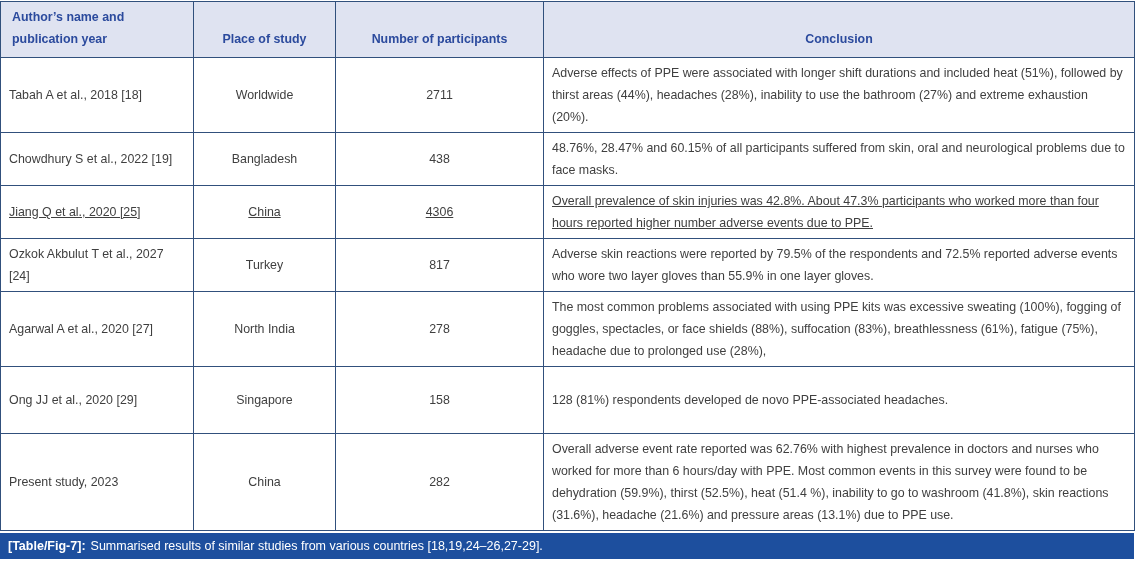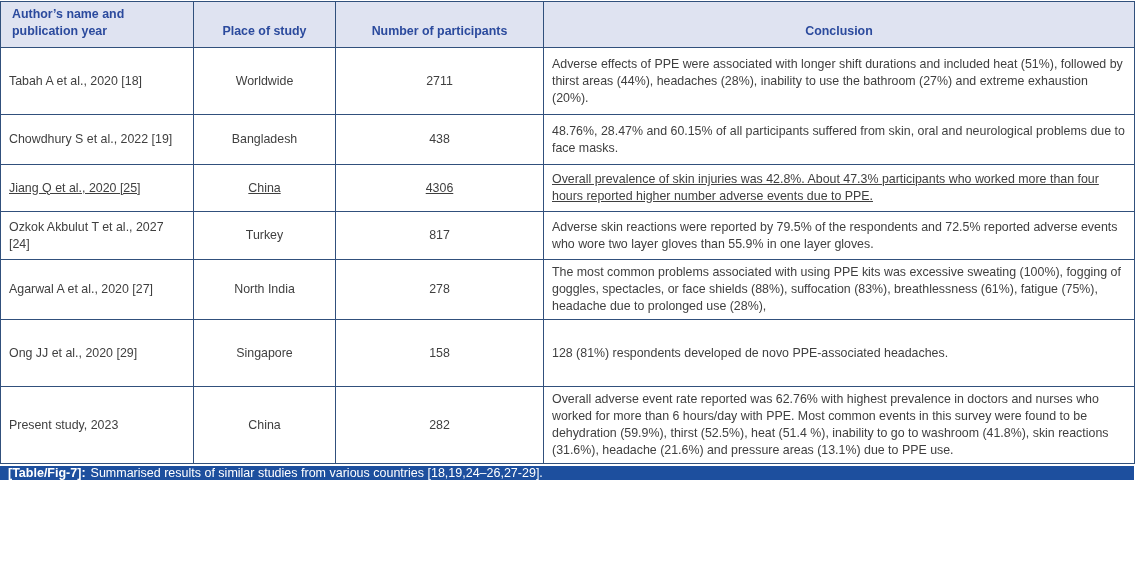--- a/index.html
+++ b/index.html
@@ -20,21 +20,21 @@
     background: #ffffff;
   }
   table.studies col.c-author { width: 193px; }
   table.studies col.c-place { width: 142px; }
   table.studies col.c-part { width: 208px; }
   table.studies col.c-concl { width: 591px; }
 
   table.studies th, table.studies td {
     border: 1px solid #31507c;
     font-size: 12.4px;
-    line-height: 17px;
+    line-height: 22px;
     margin-left: 32px;
   }
 
   
   table.studies thead tr { height: 44px; }
   table.studies th {
     background: #dfe3f1;
     color: #2b4a9d;
     font-weight: bold;
     vertical-align: bottom;
@@ -60,21 +60,21 @@
   tbody tr:nth-child(5) { height: 47px; }
   tbody tr:nth-child(6) { height: 67px; }
   tbody tr:nth-child(7) { height: 41px; }
   tbody tr:nth-child(8) { height: 29px; }
   tbody tr:nth-child(9) { height: 100px; }
 
   
   .caption-bar {
     margin-top: 2px;
     width: 1134px;
-    height: 14px;
+    height: 26px;
     background: #1d4f9e;
     color: #ffffff;
     display: flex;
     align-items: center;
     padding-left: 8px;
     font-size: 12.5px;
   }
   .caption-bar .cap-label { font-weight: bold; margin-right: 5px; }
 </style>
 </head>
@@ -91,21 +91,21 @@
     <thead>
       <tr>
         <th class="h-author">Author’s name and publication year</th>
         <th>Place of study</th>
         <th>Number of participants</th>
         <th>Conclusion</th>
       </tr>
     </thead>
     <tbody>
       <tr>
-        <td class="author">Tabah A et al., 2020 [18]</td>
+        <td class="author">Tabah A et al., 2018 [18]</td>
         <td class="place">Worldwide</td>
         <td class="part">2711</td>
         <td class="concl">Adverse effects of PPE were associated with longer shift durations and included heat (51%), followed by thirst areas (44%), headaches (28%), inability to use the bathroom (27%) and extreme exhaustion (20%).</td>
       </tr>
       <tr>
         <td class="author">Chowdhury S et al., 2022 [19]</td>
         <td class="place">Bangladesh</td>
         <td class="part">438</td>
         <td class="concl">48.76%, 28.47% and 60.15% of all participants suffered from skin, oral and neurological problems due to face masks.</td>
       </tr>

